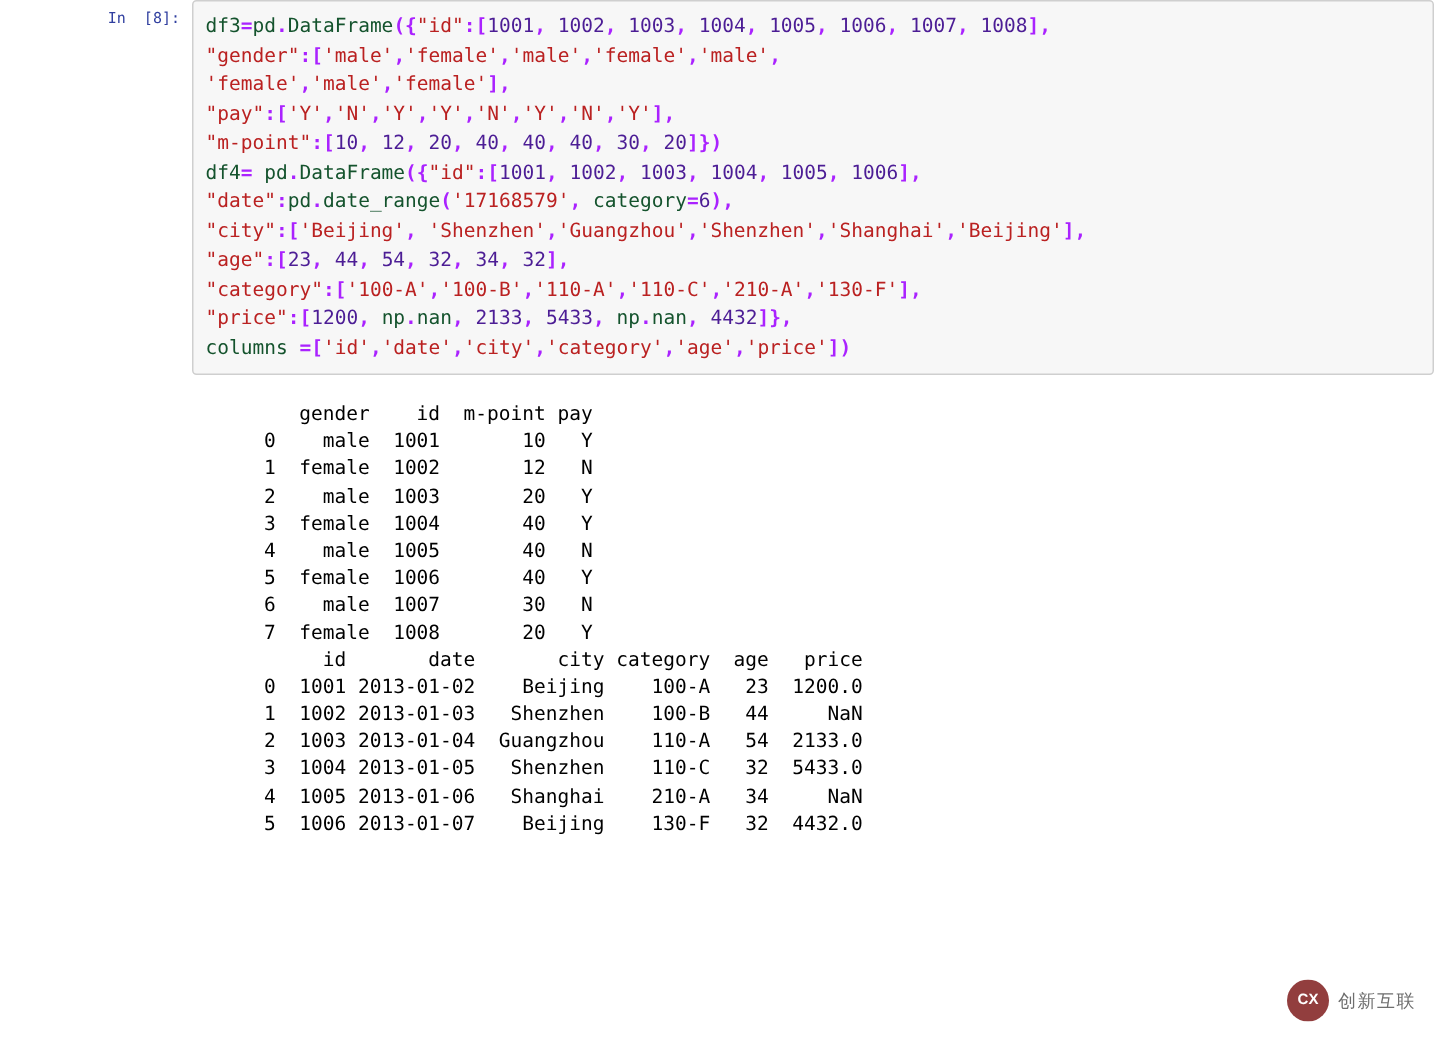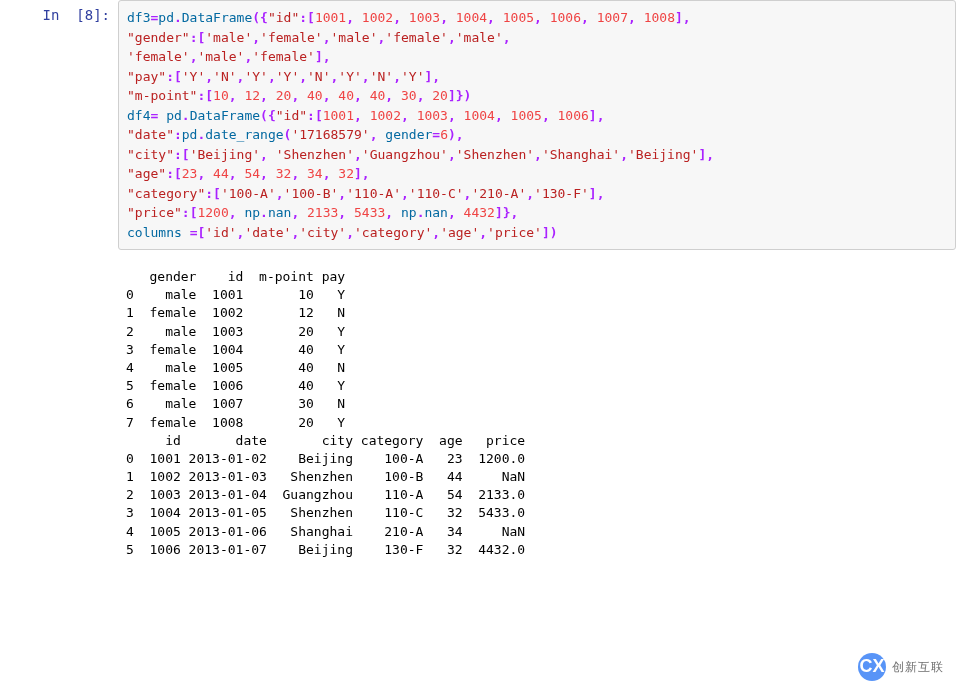--- a/index.html
+++ b/index.html
@@ -14,73 +14,75 @@
   .cell {
     display: flex;
     margin-bottom: 6px;
   }
   .prompt {
     flex: 0 0 110px;
     text-align: right;
     padding: 6px 8px 0 0;
     color: #303F9F;
     font-family: "Menlo", "Consolas", monospace;
-    font-size: 14px;
+    font-size: 10px;
     white-space: pre;
+    margin-left: 10px;
   }
   .body {
     flex: 1;
   }
   .input-area {
     border: 1px solid #cfcfcf;
     border-radius: 3px;
     background: #f7f7f7;
     padding: 7px 8px;
     overflow-x: auto;
   }
   .output-area {
     padding: 6px 8px 0 8px;
     white-space: pre;
     font-family: "Menlo", "Consolas", monospace;
     font-size: 13px;
     color: #000;
+    margin-left: 40px;
   }
   pre {
     margin: 0;
     font-family: "Menlo", "Consolas", monospace;
     font-size: 13px;
     line-height: 1.5;
   }
   .tok      { color:#000; } 
-  .name     { color:#0369a1; }
+  .name     { color:#14532d; }
   .op       { color:#AA22FF; font-weight: bold; } 
   .str      { color:#BA2121; }  
-  .num      { color:#ef4444; }  
+  .num      { color:#4c1d95; }  
   .builtin  { color:#008000; }  
   .watermark {
     position: fixed;
     right: 12px;
     bottom: 10px;
     display: flex;
     align-items: center;
     gap: 6px;
     opacity: 0.85;
   }
   .wm-circle {
     width: 28px;
     height: 28px;
     border-radius: 50%;
-    background: #3b82f6;
+    background: #7f1d1d;
     display: flex;
     align-items: center;
     justify-content: center;
     color: #fff;
     font-family: sans-serif;
     font-weight: bold;
-    font-size: 18px;
+    font-size: 10px;
   }
   .wm-text {
     font-family: "PingFang SC","Microsoft YaHei",sans-serif;
     font-size: 12px;
     color: #555;
     letter-spacing: 1px;
     text-align: center;
   }
 </style>
 </head>
@@ -90,21 +92,21 @@
     <div class="cell">
       <div class="prompt">In  [8]:</div>
       <div class="body">
         <div class="input-area">
           <pre><span class="name">df3</span><span class="op">=</span><span class="name">pd</span><span class="op">.</span><span class="name">DataFrame</span><span class="op">(</span><span class="op">{</span><span class="str">"id"</span><span class="op">:</span><span class="op">[</span><span class="num">1001</span><span class="op">,</span><span class="tok"> </span><span class="num">1002</span><span class="op">,</span><span class="tok"> </span><span class="num">1003</span><span class="op">,</span><span class="tok"> </span><span class="num">1004</span><span class="op">,</span><span class="tok"> </span><span class="num">1005</span><span class="op">,</span><span class="tok"> </span><span class="num">1006</span><span class="op">,</span><span class="tok"> </span><span class="num">1007</span><span class="op">,</span><span class="tok"> </span><span class="num">1008</span><span class="op">]</span><span class="op">,</span>
 <span class="str">"gender"</span><span class="op">:</span><span class="op">[</span><span class="str">'male'</span><span class="op">,</span><span class="str">'female'</span><span class="op">,</span><span class="str">'male'</span><span class="op">,</span><span class="str">'female'</span><span class="op">,</span><span class="str">'male'</span><span class="op">,</span>
 <span class="str">'female'</span><span class="op">,</span><span class="str">'male'</span><span class="op">,</span><span class="str">'female'</span><span class="op">]</span><span class="op">,</span>
 <span class="str">"pay"</span><span class="op">:</span><span class="op">[</span><span class="str">'Y'</span><span class="op">,</span><span class="str">'N'</span><span class="op">,</span><span class="str">'Y'</span><span class="op">,</span><span class="str">'Y'</span><span class="op">,</span><span class="str">'N'</span><span class="op">,</span><span class="str">'Y'</span><span class="op">,</span><span class="str">'N'</span><span class="op">,</span><span class="str">'Y'</span><span class="op">]</span><span class="op">,</span>
 <span class="str">"m-point"</span><span class="op">:</span><span class="op">[</span><span class="num">10</span><span class="op">,</span><span class="tok"> </span><span class="num">12</span><span class="op">,</span><span class="tok"> </span><span class="num">20</span><span class="op">,</span><span class="tok"> </span><span class="num">40</span><span class="op">,</span><span class="tok"> </span><span class="num">40</span><span class="op">,</span><span class="tok"> </span><span class="num">40</span><span class="op">,</span><span class="tok"> </span><span class="num">30</span><span class="op">,</span><span class="tok"> </span><span class="num">20</span><span class="op">]</span><span class="op">}</span><span class="op">)</span>
 <span class="name">df4</span><span class="op">=</span><span class="tok"> </span><span class="name">pd</span><span class="op">.</span><span class="name">DataFrame</span><span class="op">(</span><span class="op">{</span><span class="str">"id"</span><span class="op">:</span><span class="op">[</span><span class="num">1001</span><span class="op">,</span><span class="tok"> </span><span class="num">1002</span><span class="op">,</span><span class="tok"> </span><span class="num">1003</span><span class="op">,</span><span class="tok"> </span><span class="num">1004</span><span class="op">,</span><span class="tok"> </span><span class="num">1005</span><span class="op">,</span><span class="tok"> </span><span class="num">1006</span><span class="op">]</span><span class="op">,</span>
-<span class="str">"date"</span><span class="op">:</span><span class="name">pd</span><span class="op">.</span><span class="name">date_range</span><span class="op">(</span><span class="str">'17168579'</span><span class="op">,</span><span class="tok"> </span><span class="name">gender</span><span class="op">=</span><span class="num">6</span><span class="op">)</span><span class="op">,</span>
+<span class="str">"date"</span><span class="op">:</span><span class="name">pd</span><span class="op">.</span><span class="name">date_range</span><span class="op">(</span><span class="str">'17168579'</span><span class="op">,</span><span class="tok"> </span><span class="name">category</span><span class="op">=</span><span class="num">6</span><span class="op">)</span><span class="op">,</span>
 <span class="str">"city"</span><span class="op">:</span><span class="op">[</span><span class="str">'Beijing'</span><span class="op">,</span><span class="tok"> </span><span class="str">'Shenzhen'</span><span class="op">,</span><span class="str">'Guangzhou'</span><span class="op">,</span><span class="str">'Shenzhen'</span><span class="op">,</span><span class="str">'Shanghai'</span><span class="op">,</span><span class="str">'Beijing'</span><span class="op">]</span><span class="op">,</span>
 <span class="str">"age"</span><span class="op">:</span><span class="op">[</span><span class="num">23</span><span class="op">,</span><span class="tok"> </span><span class="num">44</span><span class="op">,</span><span class="tok"> </span><span class="num">54</span><span class="op">,</span><span class="tok"> </span><span class="num">32</span><span class="op">,</span><span class="tok"> </span><span class="num">34</span><span class="op">,</span><span class="tok"> </span><span class="num">32</span><span class="op">]</span><span class="op">,</span>
 <span class="str">"category"</span><span class="op">:</span><span class="op">[</span><span class="str">'100-A'</span><span class="op">,</span><span class="str">'100-B'</span><span class="op">,</span><span class="str">'110-A'</span><span class="op">,</span><span class="str">'110-C'</span><span class="op">,</span><span class="str">'210-A'</span><span class="op">,</span><span class="str">'130-F'</span><span class="op">]</span><span class="op">,</span>
 <span class="str">"price"</span><span class="op">:</span><span class="op">[</span><span class="num">1200</span><span class="op">,</span><span class="tok"> </span><span class="name">np</span><span class="op">.</span><span class="name">nan</span><span class="op">,</span><span class="tok"> </span><span class="num">2133</span><span class="op">,</span><span class="tok"> </span><span class="num">5433</span><span class="op">,</span><span class="tok"> </span><span class="name">np</span><span class="op">.</span><span class="name">nan</span><span class="op">,</span><span class="tok"> </span><span class="num">4432</span><span class="op">]</span><span class="op">}</span><span class="op">,</span>
 <span class="name">columns </span><span class="op">=</span><span class="op">[</span><span class="str">'id'</span><span class="op">,</span><span class="str">'date'</span><span class="op">,</span><span class="str">'city'</span><span class="op">,</span><span class="str">'category'</span><span class="op">,</span><span class="str">'age'</span><span class="op">,</span><span class="str">'price'</span><span class="op">]</span><span class="op">)</span></pre>
         </div>
       </div>
     </div>
     <div class="cell">
     </div>

